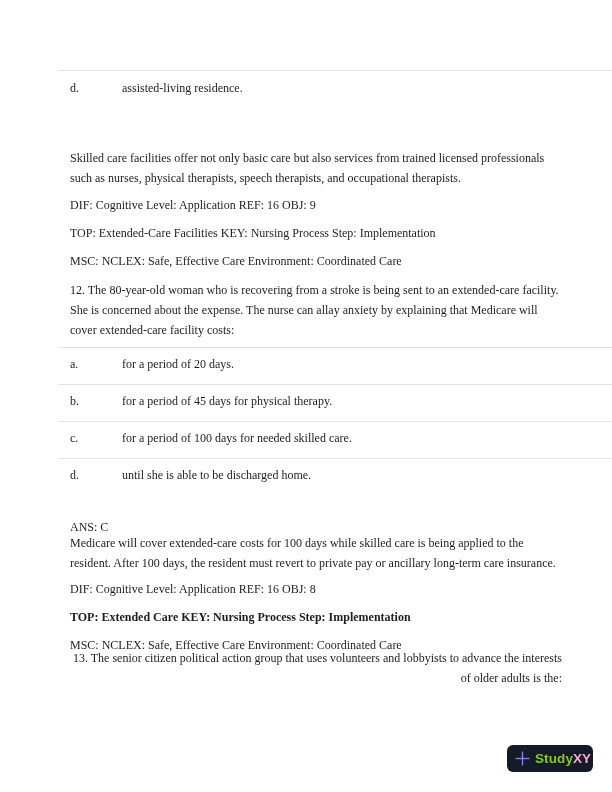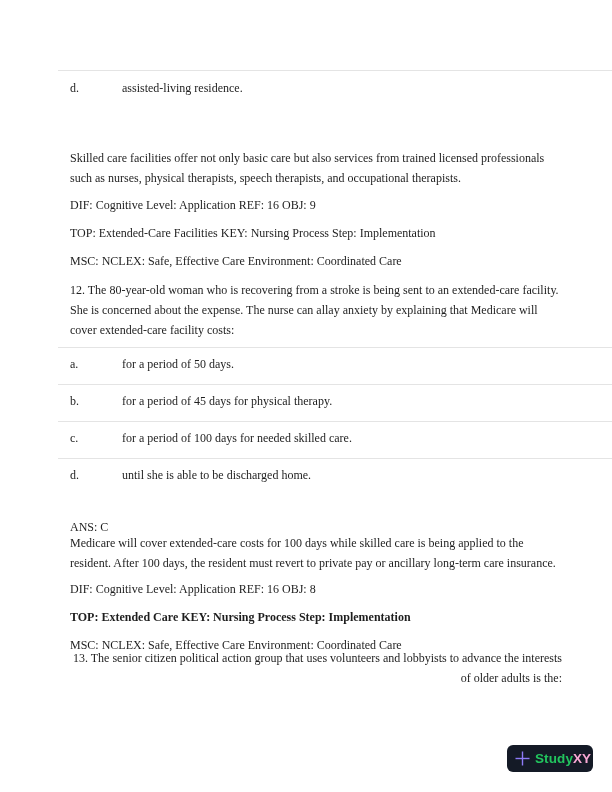--- a/index.html
+++ b/index.html
@@ -46,21 +46,21 @@
     border-radius: 6px;
     display: flex;
     align-items: center;
     padding: 0 8px 0 8px;
     gap: 5px;
     font-family: "Liberation Sans", sans-serif;
     font-size: 13.5px;
     font-weight: bold;
     letter-spacing: 0.1px;
   }
-  .brand-primary { color: #22c55e; }
+  .brand-primary { color: #84cc16; }
   .brand-accent { color: #f9a8d4; }
   .plus-icon { display: inline-flex; align-items: center; }
 </style>
 </head>
 <body>
 
 <div class="page">
 
   <div class="abs opt-table" style="top:70px;">
     <div class="opt-row first-table">
@@ -74,21 +74,21 @@
 
   <div class="abs textblock" style="top:197px;">DIF: Cognitive Level: Application REF: 16 OBJ: 9</div>
   <div class="abs textblock" style="top:225px;">TOP: Extended-Care Facilities KEY: Nursing Process Step: Implementation</div>
   <div class="abs textblock" style="top:253px;">MSC: NCLEX: Safe, Effective Care Environment: Coordinated Care</div>
 
   <div class="abs textblock para" style="top:280px;">12. The 80-year-old woman who is recovering from a stroke is being sent to an extended-care facility. She is concerned about the expense. The nurse can allay anxiety by explaining that Medicare will cover extended-care facility costs:</div>
 
   <div class="abs opt-table" style="top:347px;">
     <div class="opt-row">
       <span class="opt-letter">a.</span>
-      <span class="opt-text">for a period of 50 days.</span>
+      <span class="opt-text">for a period of 20 days.</span>
     </div>
     <div class="opt-row">
       <span class="opt-letter">b.</span>
       <span class="opt-text">for a period of 45 days for physical therapy.</span>
     </div>
     <div class="opt-row">
       <span class="opt-letter">c.</span>
       <span class="opt-text">for a period of 100 days for needed skilled care.</span>
     </div>
     <div class="opt-row">

